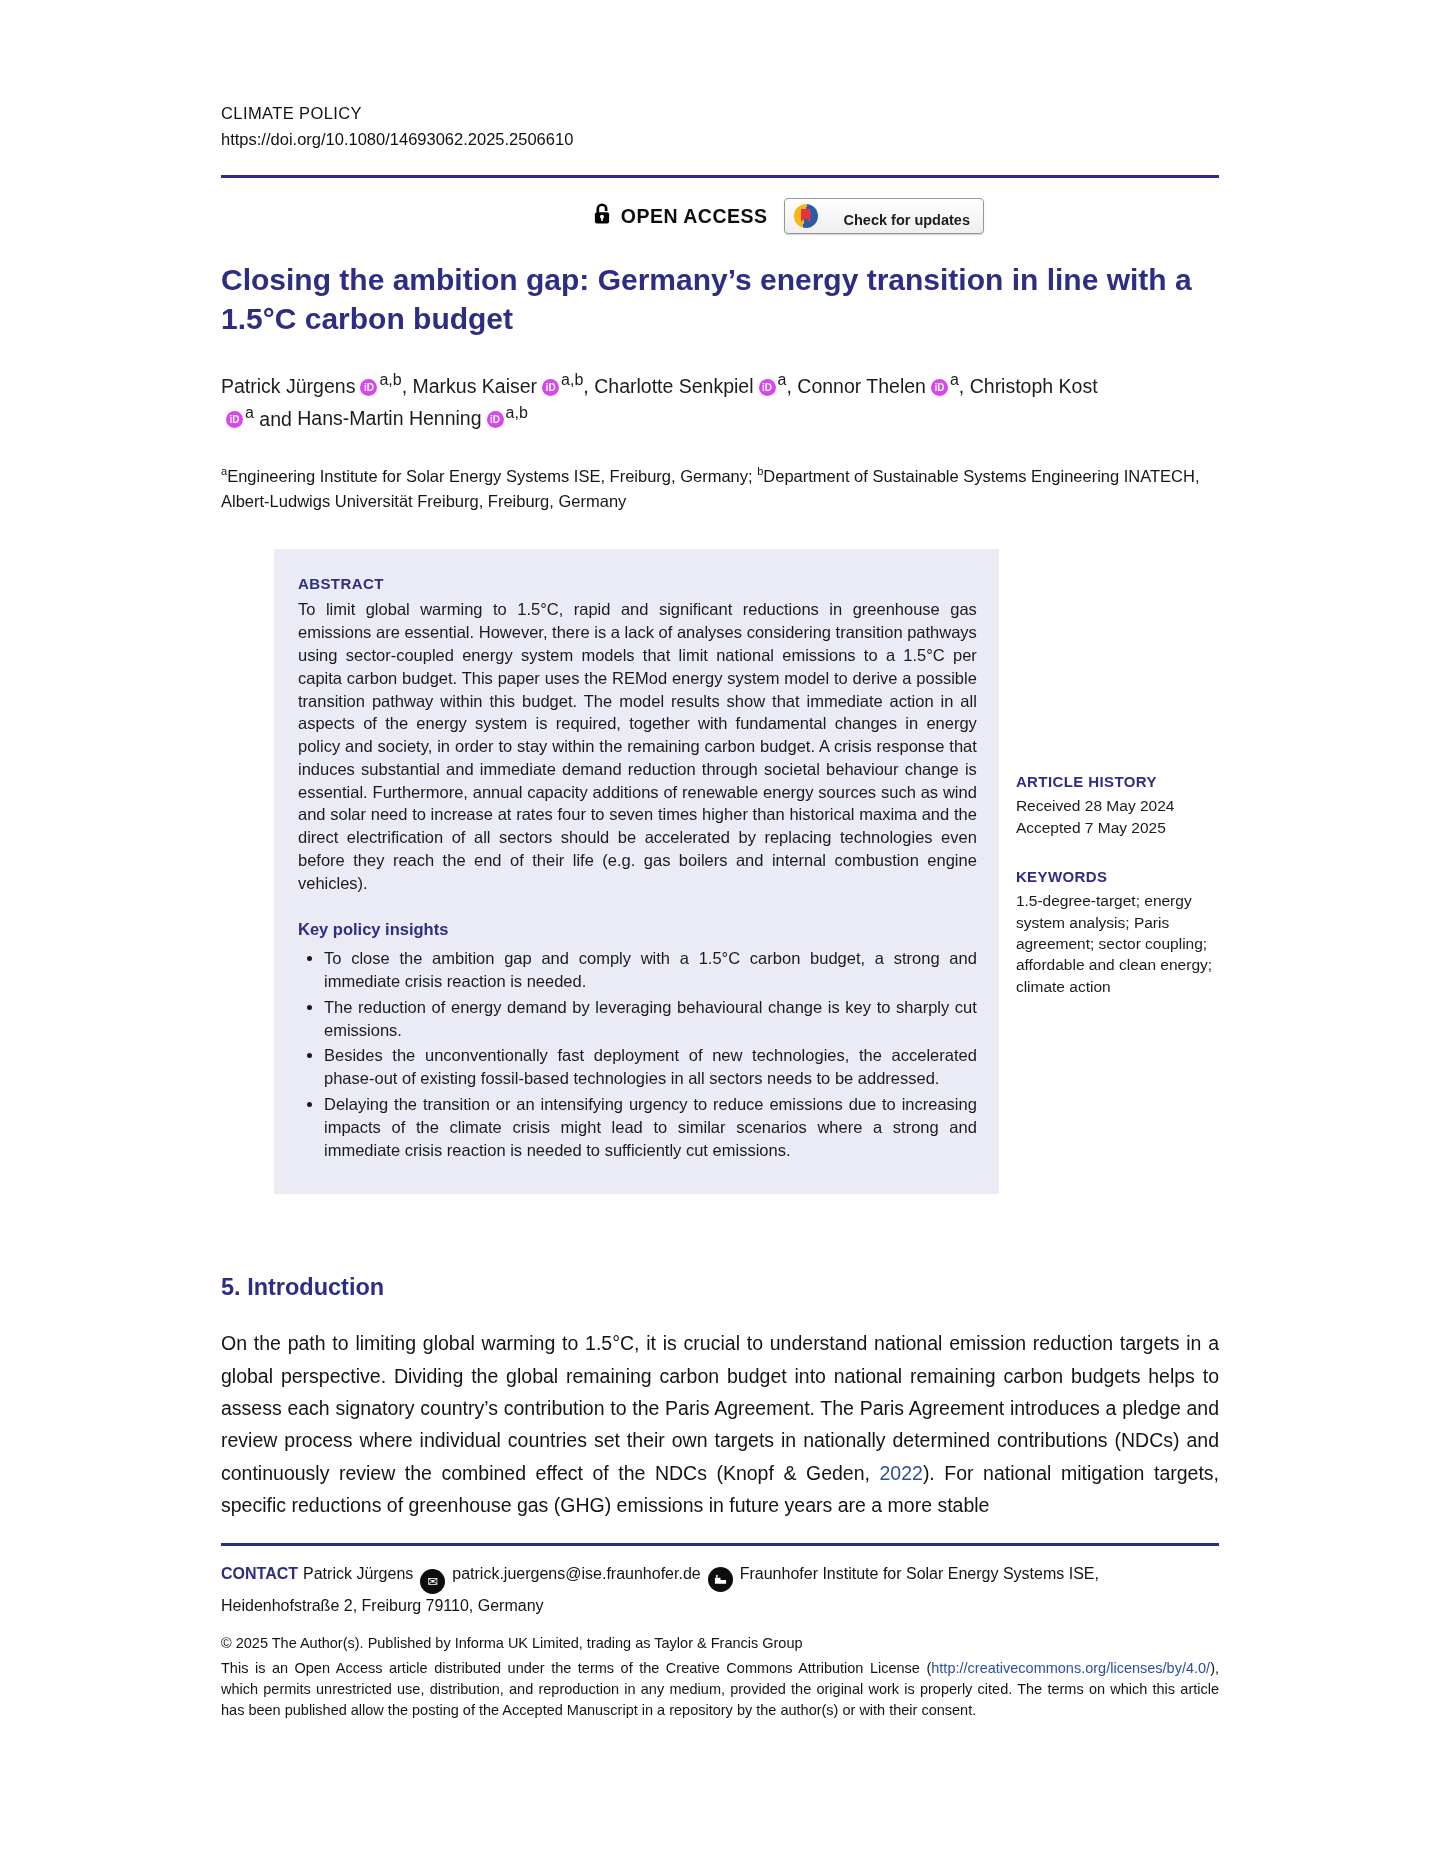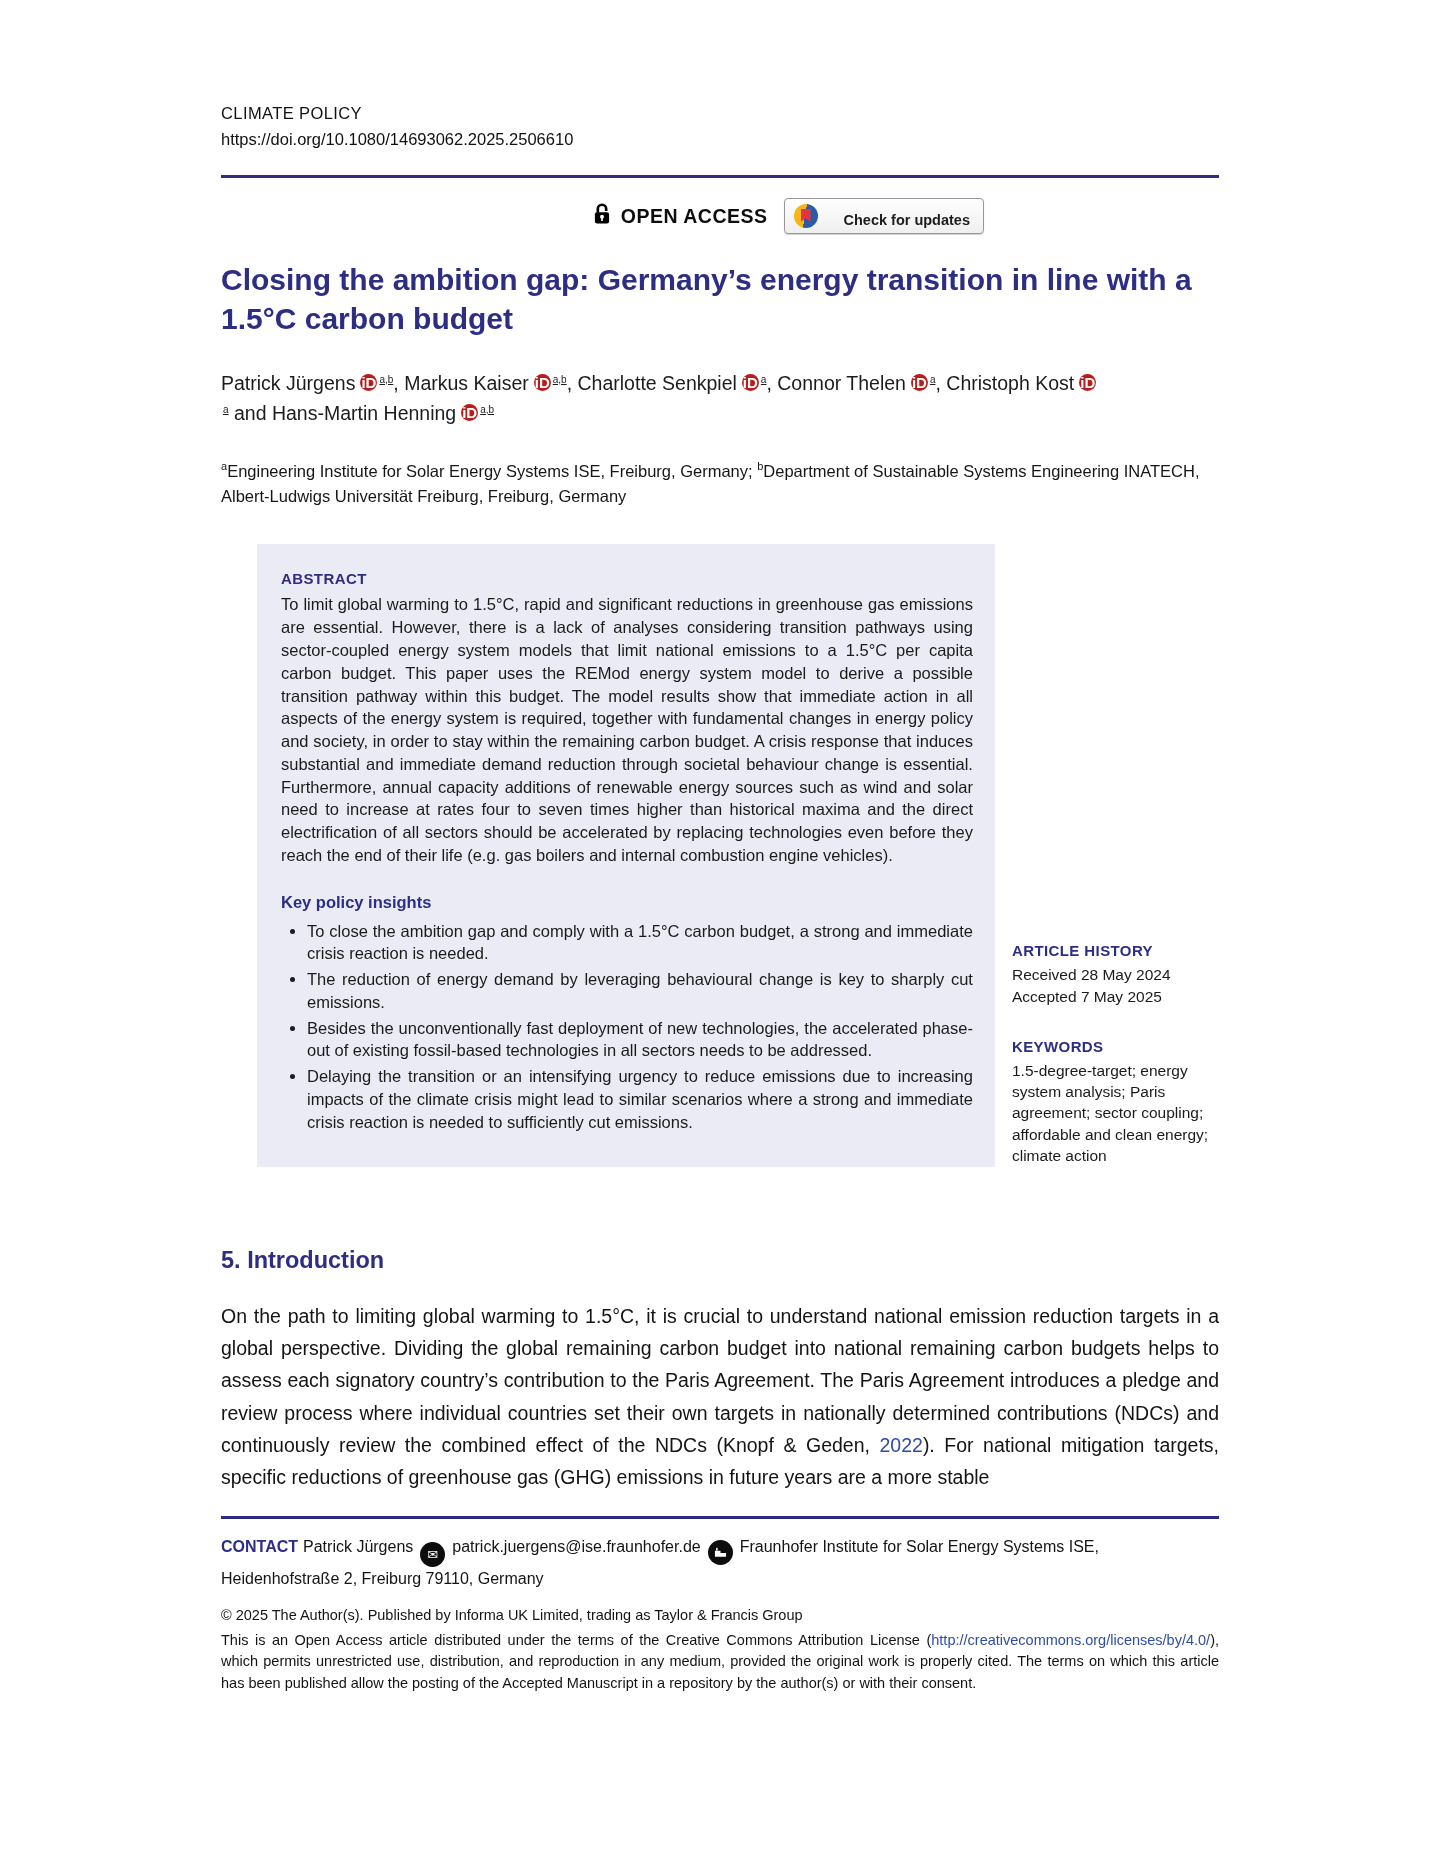--- a/index.html
+++ b/index.html
@@ -29,27 +29,27 @@
     cursor: pointer;
   }
   .crossmark { width: 24px; height: 24px; border-radius: 50%; position: relative; flex: 0 0 auto;
     background: linear-gradient(100deg, #f8b518 46%, #2a5ca8 46%); }
   .crossmark::after { content: ""; position: absolute; left: 7px; top: 5px; width: 10px; height: 13px;
     background: #e3343f; clip-path: polygon(0 0, 100% 0, 100% 100%, 50% 70%, 0 100%); }
   
   .title { margin: 26px 0 0 0; font-size: 30px; line-height: 1.3; font-weight: bold; color: #2d2e83; max-width: 1040px; }
   .authors { margin-top: 30px; font-size: 19.5px; line-height: 1.55; color: #1c1c1c; max-width: 880px; }
   .author-name { color: #1c1c1c; }
-  .orcid-icon { display: inline-flex; width: 17px; height: 17px; border-radius: 50%; background: #b91c1c; color: #fff;
-    font-size: 15px; font-weight: bold; align-items: center; justify-content: center; vertical-align: 2px; margin-left: 5px; cursor: pointer; }
-  .author-sup { font-size: 10px; margin-left: 2px; text-decoration: underline; }
+  .orcid-icon { display: inline-flex; width: 17px; height: 17px; border-radius: 50%; background: #d946ef; color: #fff;
+    font-size: 10px; font-weight: bold; align-items: center; justify-content: center; vertical-align: 2px; margin-left: 5px; cursor: pointer; }
+  .author-sup { font-size: 16px; margin-left: 2px; }
   .affiliations { margin-top: 30px; font-size: 16.5px; line-height: 1.5; color: #161616; max-width: 1160px; }
   .affiliations sup { font-size: 11px; }
   
-  .abstract-row { display: flex; align-items: flex-end; margin-top: 36px; margin-left: 5px; padding-left: 31px; }
+  .abstract-row { display: flex; align-items: center; margin-top: 36px; margin-left: 22px; padding-left: 31px; }
   .abstract-box { width: 925px; background: #eaebf4; padding: 26px 22px 30px 24px; }
   .box-label { color: #2d2e83; font-weight: bold; font-size: 15px; letter-spacing: .4px; }
   .abstract-text { margin: 6px 0 0 0; font-size: 16.5px; line-height: 1.38; text-align: justify; color: #1b1b1b; }
   .kpi-label { margin-top: 26px; color: #2d2e83; font-weight: bold; font-size: 16.5px; }
   .kpi-list { margin: 8px 0 0 0; padding-left: 26px; }
   .kpi-list li { font-size: 16.5px; line-height: 1.38; text-align: justify; margin-bottom: 3px; color: #1b1b1b; }
   .aside-col { width: 263px; margin-left: 17px; padding-top: 26px; }
   .aside-text { font-size: 15.5px; line-height: 1.38; margin-top: 5px; color: #1b1b1b; }
   .keywords-label { margin-top: 30px; }
   

